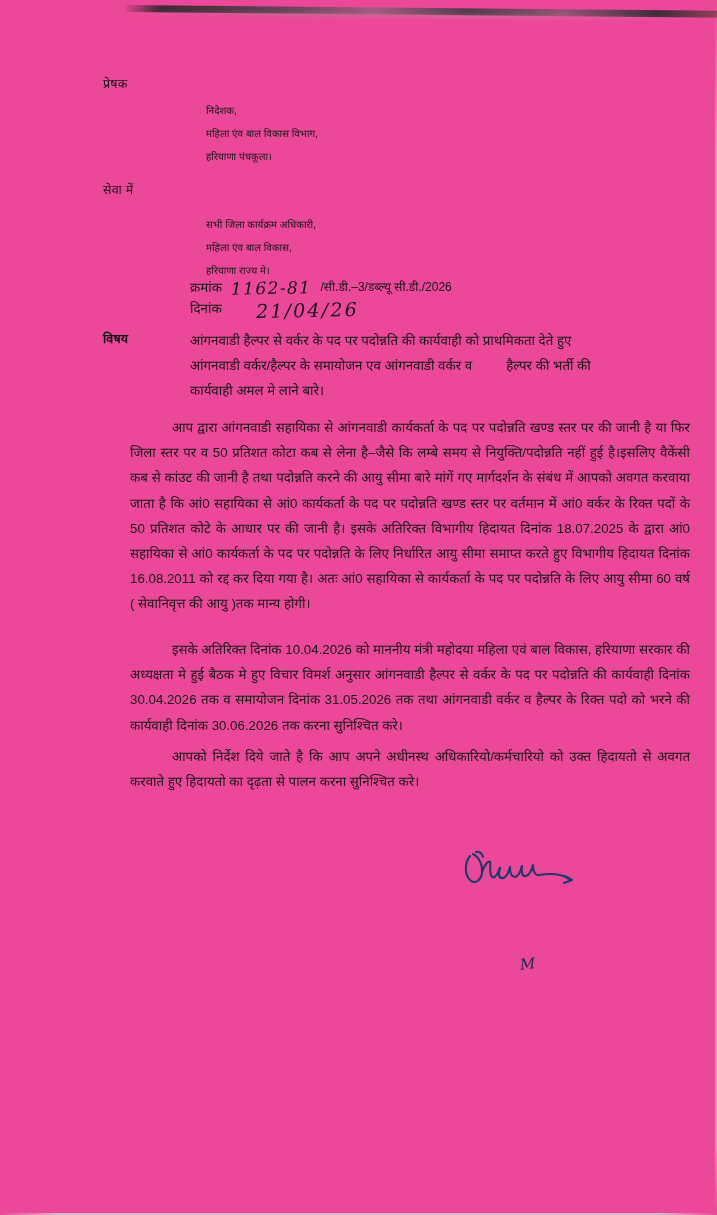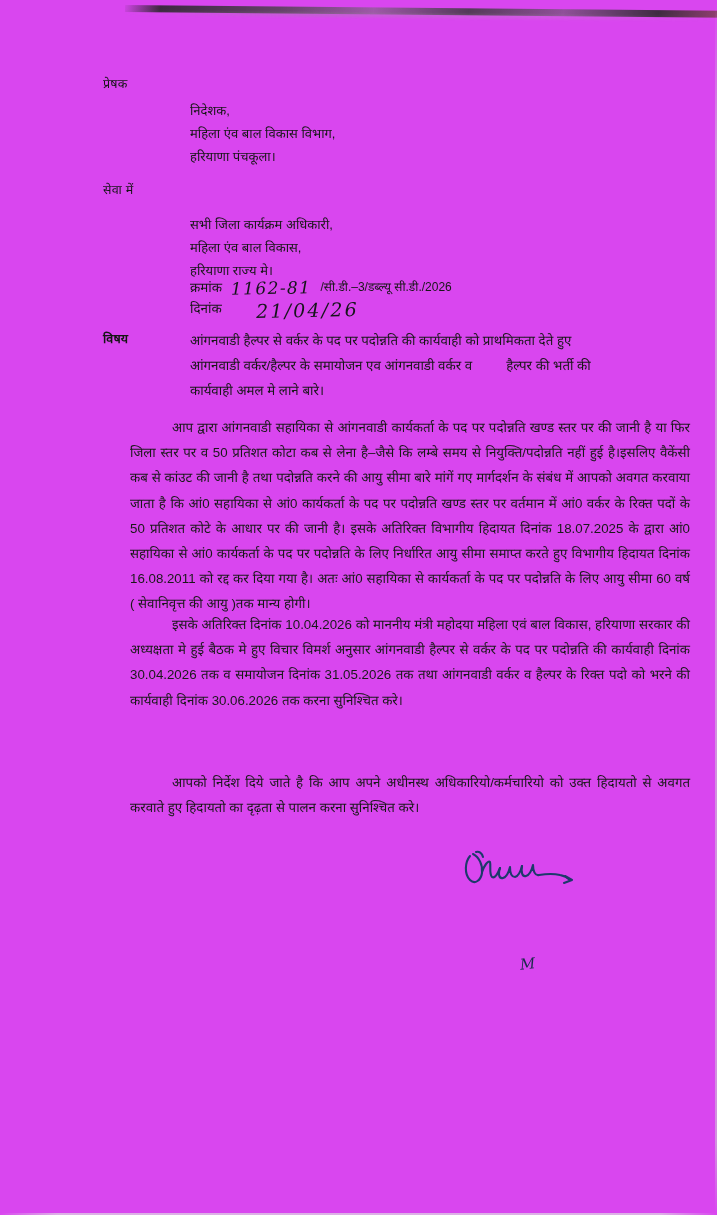--- a/index.html
+++ b/index.html
@@ -4,21 +4,21 @@
 <style>
   html, body {
     margin: 0;
     padding: 0;
     background: #ffffff;
   }
   #page {
     position: relative;
     width: 717px;
     height: 1215px;
-    background: #d946ef;
+    background: #ec4899;
     overflow: hidden;
     font-family: "Liberation Sans", "DejaVu Sans", sans-serif;
     color: #1b1b1b;
   }
   
   #scan-edge {
     position: absolute;
     left: 125px;
     top: 5px;
     width: 592px;
@@ -63,22 +63,22 @@
     position: absolute;
     left: 103px;
     font-size: 12.5px;
     letter-spacing: 0.2px;
     color: #151515;
   }
   .label-col.bold { font-weight: bold; }
 
   .addr-block {
     position: absolute;
-    left: 190px;
-    font-size: 13px;
+    left: 206px;
+    font-size: 10px;
     line-height: 23px;
     color: #171717;
     white-space: pre-line;
   }
 
   .ref-row {
     position: absolute;
     left: 190px;
     font-size: 13.4px;
     color: #171717;
@@ -189,23 +189,23 @@
   <div class="label-col bold" style="top:330px;">विषय</div>
 
   <div class="subject-body" style="top:328px;">
     <span>आंगनवाडी हैल्पर से वर्कर के पद पर पदोन्नति की कार्यवाही को प्राथमिकता देते हुए</span><br>
     <span>आंगनवाडी वर्कर/हैल्पर के समायोजन एव आंगनवाडी वर्कर व</span><span class="gap"></span><span>हैल्पर की भर्ती की</span><br>
     <span>कार्यवाही अमल मे लाने बारे।</span>
   </div>
 
   <div class="para" style="top:415px;">आप द्वारा आंगनवाडी सहायिका से आंगनवाडी कार्यकर्ता के पद पर पदोन्नति खण्ड स्तर पर की जानी है या फिर जिला स्तर पर व 50 प्रतिशत कोटा कब से लेना है–जैसे कि लम्बे समय से नियुक्ति/पदोन्नति नहीं हुई है।इसलिए वैकेंसी कब से कांउट की जानी है तथा पदोन्नति करने की आयु सीमा बारे मांगें गए मार्गदर्शन के संबंध में आपको अवगत करवाया जाता है कि आं0 सहायिका से आं0 कार्यकर्ता के पद पर पदोन्नति खण्ड स्तर पर वर्तमान में आं0 वर्कर के रिक्त पदों के 50 प्रतिशत कोटे के आधार पर की जानी है। इसके अतिरिक्त विभागीय हिदायत दिनांक 18.07.2025 के द्वारा आं0 सहायिका से आं0 कार्यकर्ता के पद पर पदोन्नति के लिए निर्धारित आयु सीमा समाप्त करते हुए विभागीय हिदायत दिनांक 16.08.2011 को रद्द कर दिया गया है। अतः आं0 सहायिका से कार्यकर्ता के पद पर पदोन्नति के लिए आयु सीमा 60 वर्ष ( सेवानिवृत्त की आयु )तक मान्य होगी।</div>
 
-  <div class="para" style="top:612px;">इसके अतिरिक्त दिनांक 10.04.2026 को माननीय मंत्री महोदया महिला एवं बाल विकास, हरियाणा सरकार की अध्यक्षता मे हुई बैठक मे हुए विचार विमर्श अनुसार आंगनवाडी हैल्पर से वर्कर के पद पर पदोन्नति की कार्यवाही दिनांक 30.04.2026 तक व समायोजन दिनांक 31.05.2026 तक तथा आंगनवाडी वर्कर व हैल्पर के रिक्त पदो को भरने की कार्यवाही दिनांक 30.06.2026 तक करना सुनिश्चित करे।</div>
-
-  <div class="para" style="top:744px;margin-top:26px;">आपको निर्देश दिये जाते है कि आप अपने अधीनस्थ अधिकारियो/कर्मचारियो को उक्त हिदायतो से अवगत करवाते हुए हिदायतो का दृढ़ता से पालन करना सुनिश्चित करे।</div>
+  <div class="para" style="top:637px;">इसके अतिरिक्त दिनांक 10.04.2026 को माननीय मंत्री महोदया महिला एवं बाल विकास, हरियाणा सरकार की अध्यक्षता मे हुई बैठक मे हुए विचार विमर्श अनुसार आंगनवाडी हैल्पर से वर्कर के पद पर पदोन्नति की कार्यवाही दिनांक 30.04.2026 तक व समायोजन दिनांक 31.05.2026 तक तथा आंगनवाडी वर्कर व हैल्पर के रिक्त पदो को भरने की कार्यवाही दिनांक 30.06.2026 तक करना सुनिश्चित करे।</div>
+
+  <div class="para" style="top:744px;">आपको निर्देश दिये जाते है कि आप अपने अधीनस्थ अधिकारियो/कर्मचारियो को उक्त हिदायतो से अवगत करवाते हुए हिदायतो का दृढ़ता से पालन करना सुनिश्चित करे।</div>
 
   <svg class="sig-ink" viewBox="0 0 120 46">
     <g fill="none" stroke="#1d3a6b" stroke-width="2.1" stroke-linecap="round" stroke-linejoin="round">
       <path d="M8 8 C3 14, 2 26, 8 32 C13 37, 19 32, 20 25 C21 17, 17 9, 11 6"></path>
       <path d="M20 24 C22 18, 26 12, 28 14 C29 17, 27 26, 30 29 C33 31, 36 25, 38 20"></path>
       <path d="M38 20 C36 26, 37 31, 41 30 C45 29, 47 23, 48 19 C48 24, 49 29, 53 29 C57 28, 59 22, 60 18"></path>
       <path d="M60 18 C59 24, 60 29, 64 28 C68 27, 70 21, 71 17 C71 23, 73 28, 77 27"></path>
       <path d="M77 27 C83 26, 90 25, 98 27 C103 28, 106 30, 108 32"></path>
       <path d="M103 28 L110 32 L102 35"></path>
       <path d="M14 4 C17 3, 20 5, 21 9"></path>

